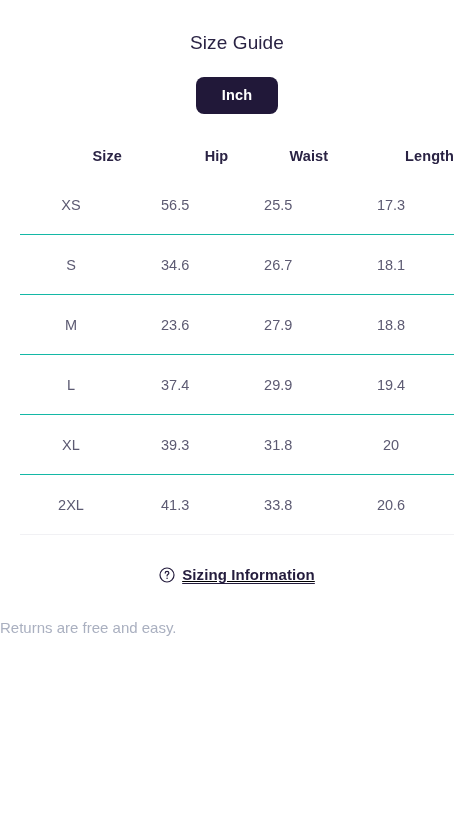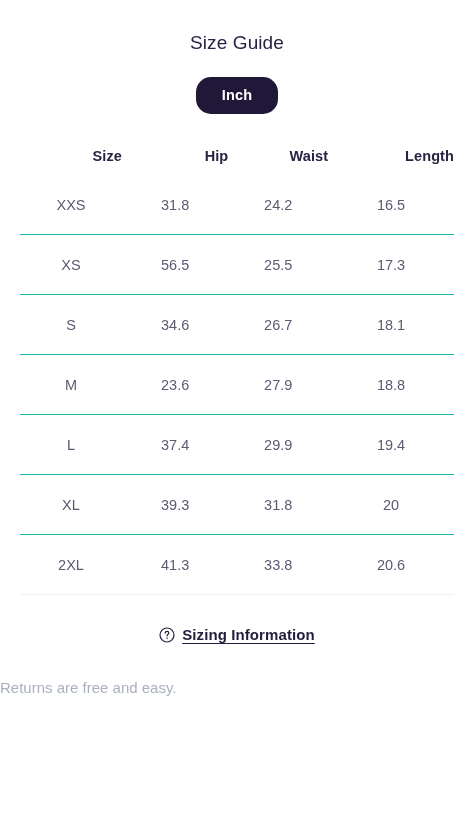--- a/index.html
+++ b/index.html
@@ -39,21 +39,21 @@
     display: flex;
     justify-content: center;
     margin-top: 22px;
   }
   .unit-button {
     background: #211839;
     color: #ffffff;
     font-size: 14.5px;
     font-weight: bold;
     border: none;
-    border-radius: 15px;
+    border-radius: 8px;
     padding: 0 26px;
     height: 37px;
     line-height: 37px;
     cursor: pointer;
     font-family: "Liberation Sans", sans-serif;
     letter-spacing: 0.2px;
   }
 
   
   .table-wrap {
@@ -100,20 +100,21 @@
   col.c-hip    { width: 24.5%; }
   col.c-waist  { width: 23%;   }
   col.c-length { width: 29%;   }
 
   
   .sizing-info-wrap {
     display: flex;
     justify-content: center;
     align-items: flex-end;
     margin-top: 31px;
+    text-decoration: underline;
   }
   .sizing-info-link {
     display: inline-flex;
     align-items: center;
     gap: 7px;
     color: #241c3d;
     font-size: 15px;
     font-weight: bold;
     text-decoration: underline;
     text-underline-offset: 3px;
@@ -162,26 +163,20 @@
       <thead>
         <tr>
           <th>Size</th>
           <th>Hip</th>
           <th>Waist</th>
           <th>Length</th>
         </tr>
       </thead>
       <tbody>
         <tr>
-          <td>XXS</td>
-          <td>31.8</td>
-          <td>24.2</td>
-          <td>16.5</td>
-        </tr>
-        <tr>
           <td>XS</td>
           <td>56.5</td>
           <td>25.5</td>
           <td>17.3</td>
         </tr>
         <tr>
           <td>S</td>
           <td>34.6</td>
           <td>26.7</td>
           <td>18.1</td>

